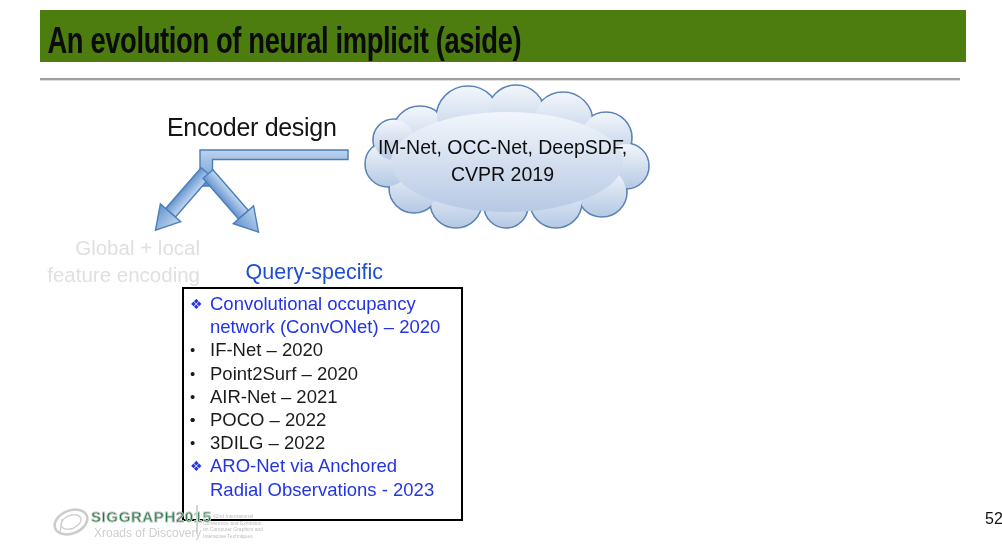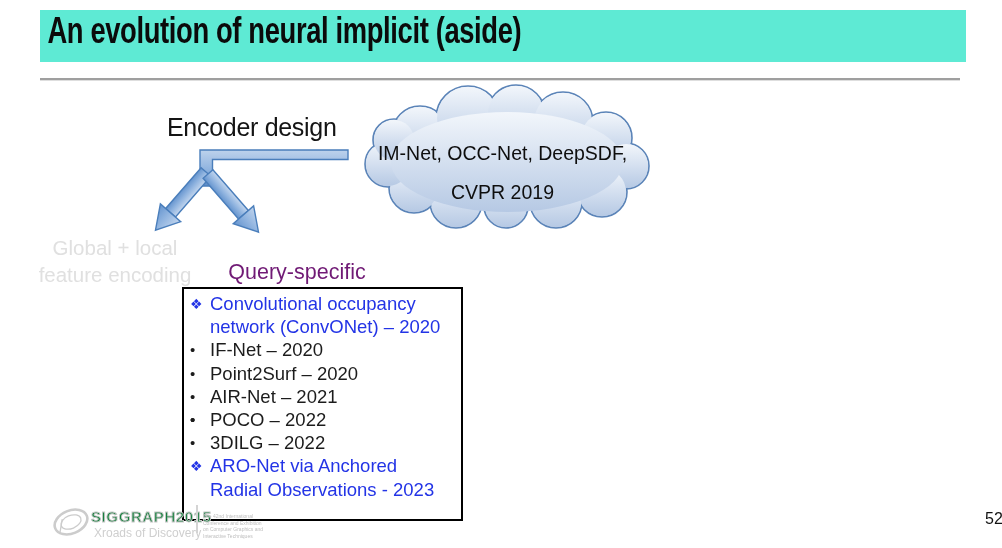--- a/index.html
+++ b/index.html
@@ -3,21 +3,21 @@
 <meta charset="utf-8">
 <style>
   html,body{margin:0;padding:0;background:#ffffff;}
   #slide{
     position:relative;width:1002px;height:548px;background:#ffffff;overflow:hidden;
     font-family:"Liberation Sans","DejaVu Sans",sans-serif;
   }
   
   .title-bar{
     position:absolute;left:40px;top:10px;width:926px;height:52px;
-    background:#5eead4;display:flex;align-items:flex-start;
+    background:#4d7c0f;display:flex;align-items:flex-end;
   }
   .title-text{
     font-size:37px;font-weight:bold;color:#0b0b0b;letter-spacing:-0.5px;
     transform:scaleX(0.74);transform-origin:left center;
     white-space:nowrap;padding-left:10px;
   }
   .title-rule{
     position:absolute;left:40px;top:78px;width:920px;height:2px;
     background:#9f9f9f;border-bottom:1px solid #dedede;
   }
@@ -25,27 +25,27 @@
   .encoder-label{
     position:absolute;left:167px;top:113px;font-size:25px;color:#141414;
     letter-spacing:-0.3px;white-space:nowrap;
   }
   
   .arrows-svg{position:absolute;left:140px;top:140px;width:260px;height:105px;}
   
   .cloud-svg{position:absolute;left:358px;top:84px;width:292px;height:146px;}
   .cloud-text{
     position:absolute;left:370px;top:134px;width:265px;text-align:center;
-    font-size:19.5px;line-height:39px;color:#0e0e0e;white-space:pre-line;
-  }
-  
-  .branch{position:absolute;text-align:center;line-height:27px;white-space:pre-line;}
+    font-size:19.5px;line-height:27px;color:#0e0e0e;white-space:pre-line;
+  }
+  
+  .branch{position:absolute;text-align:right;line-height:27px;white-space:pre-line;}
   .branch-left{left:30px;top:234px;width:170px;font-size:20.5px;color:#e0e0e0;}
   .branch-right{left:211px;top:232px;width:172px;font-size:21.5px;}
-  .branch-right .l1{color:#701a75;}
+  .branch-right .l1{color:#1d4ed8;}
   .branch-right .l2{color:#0e0e0e;}
   
   .list-box{
     position:absolute;left:182px;top:287px;width:281px;height:234px;
     border:2px solid #000000;background:#ffffff;box-sizing:border-box;
   }
   .list-box ul{list-style:none;margin:0;padding:3px 2px 0 2px;}
   .list-box li{
     position:relative;padding-left:24px;font-size:18.5px;line-height:23.2px;
     color:#1c1c1c;

